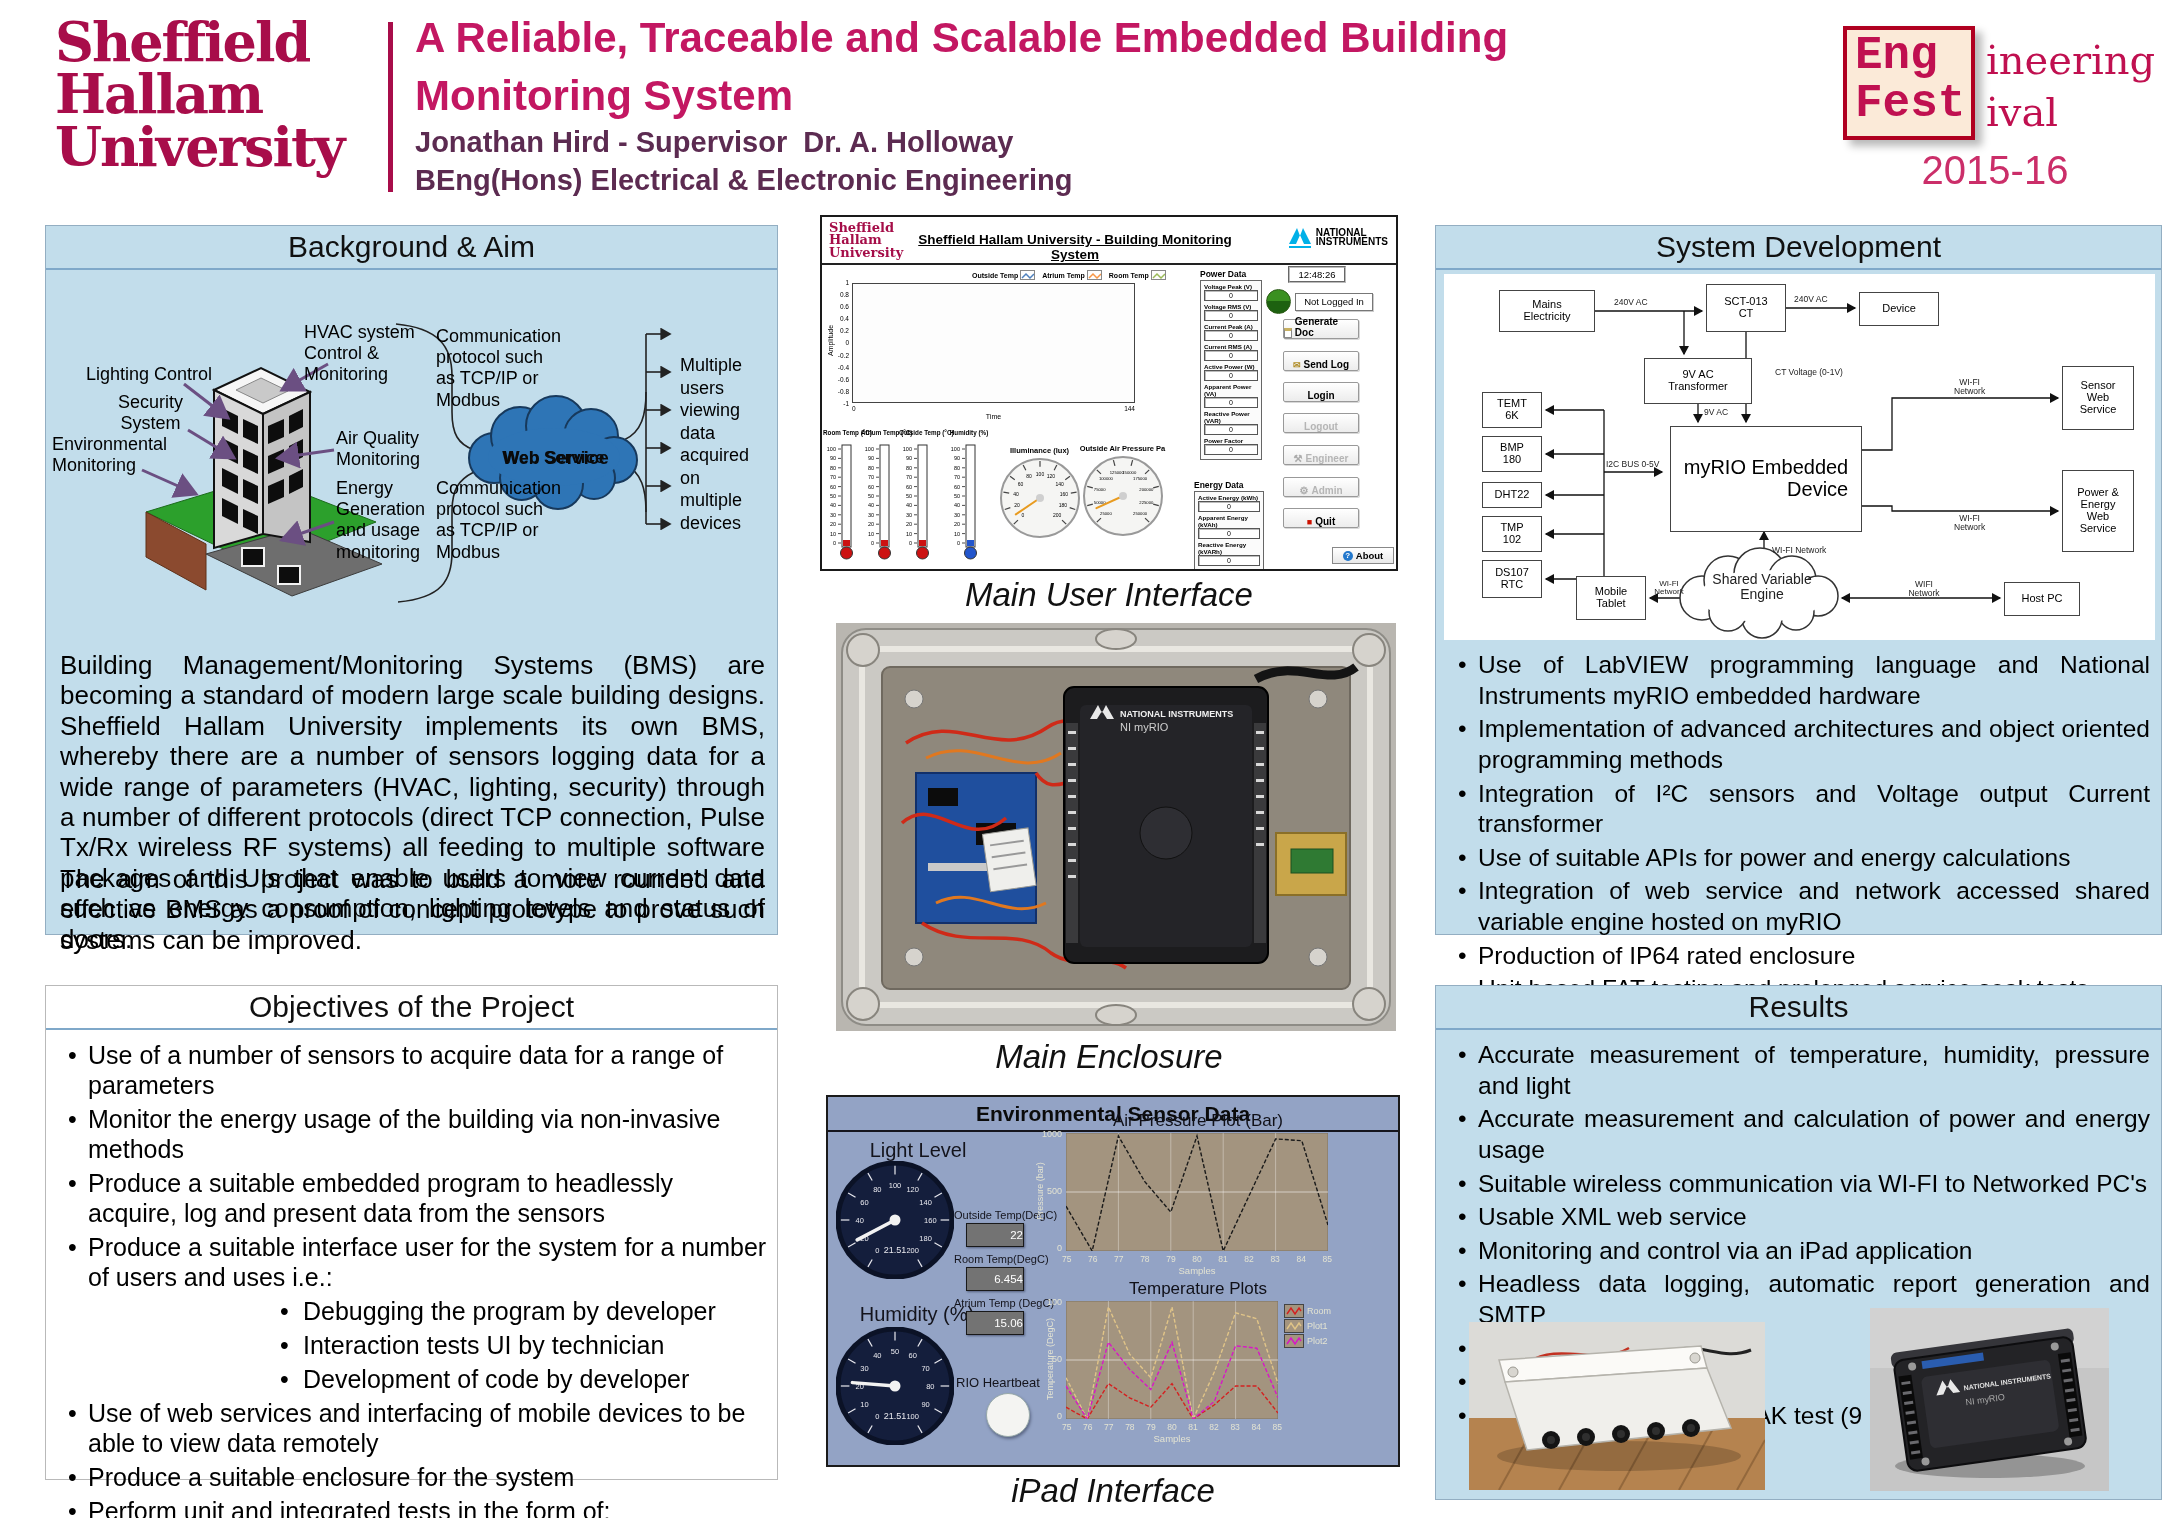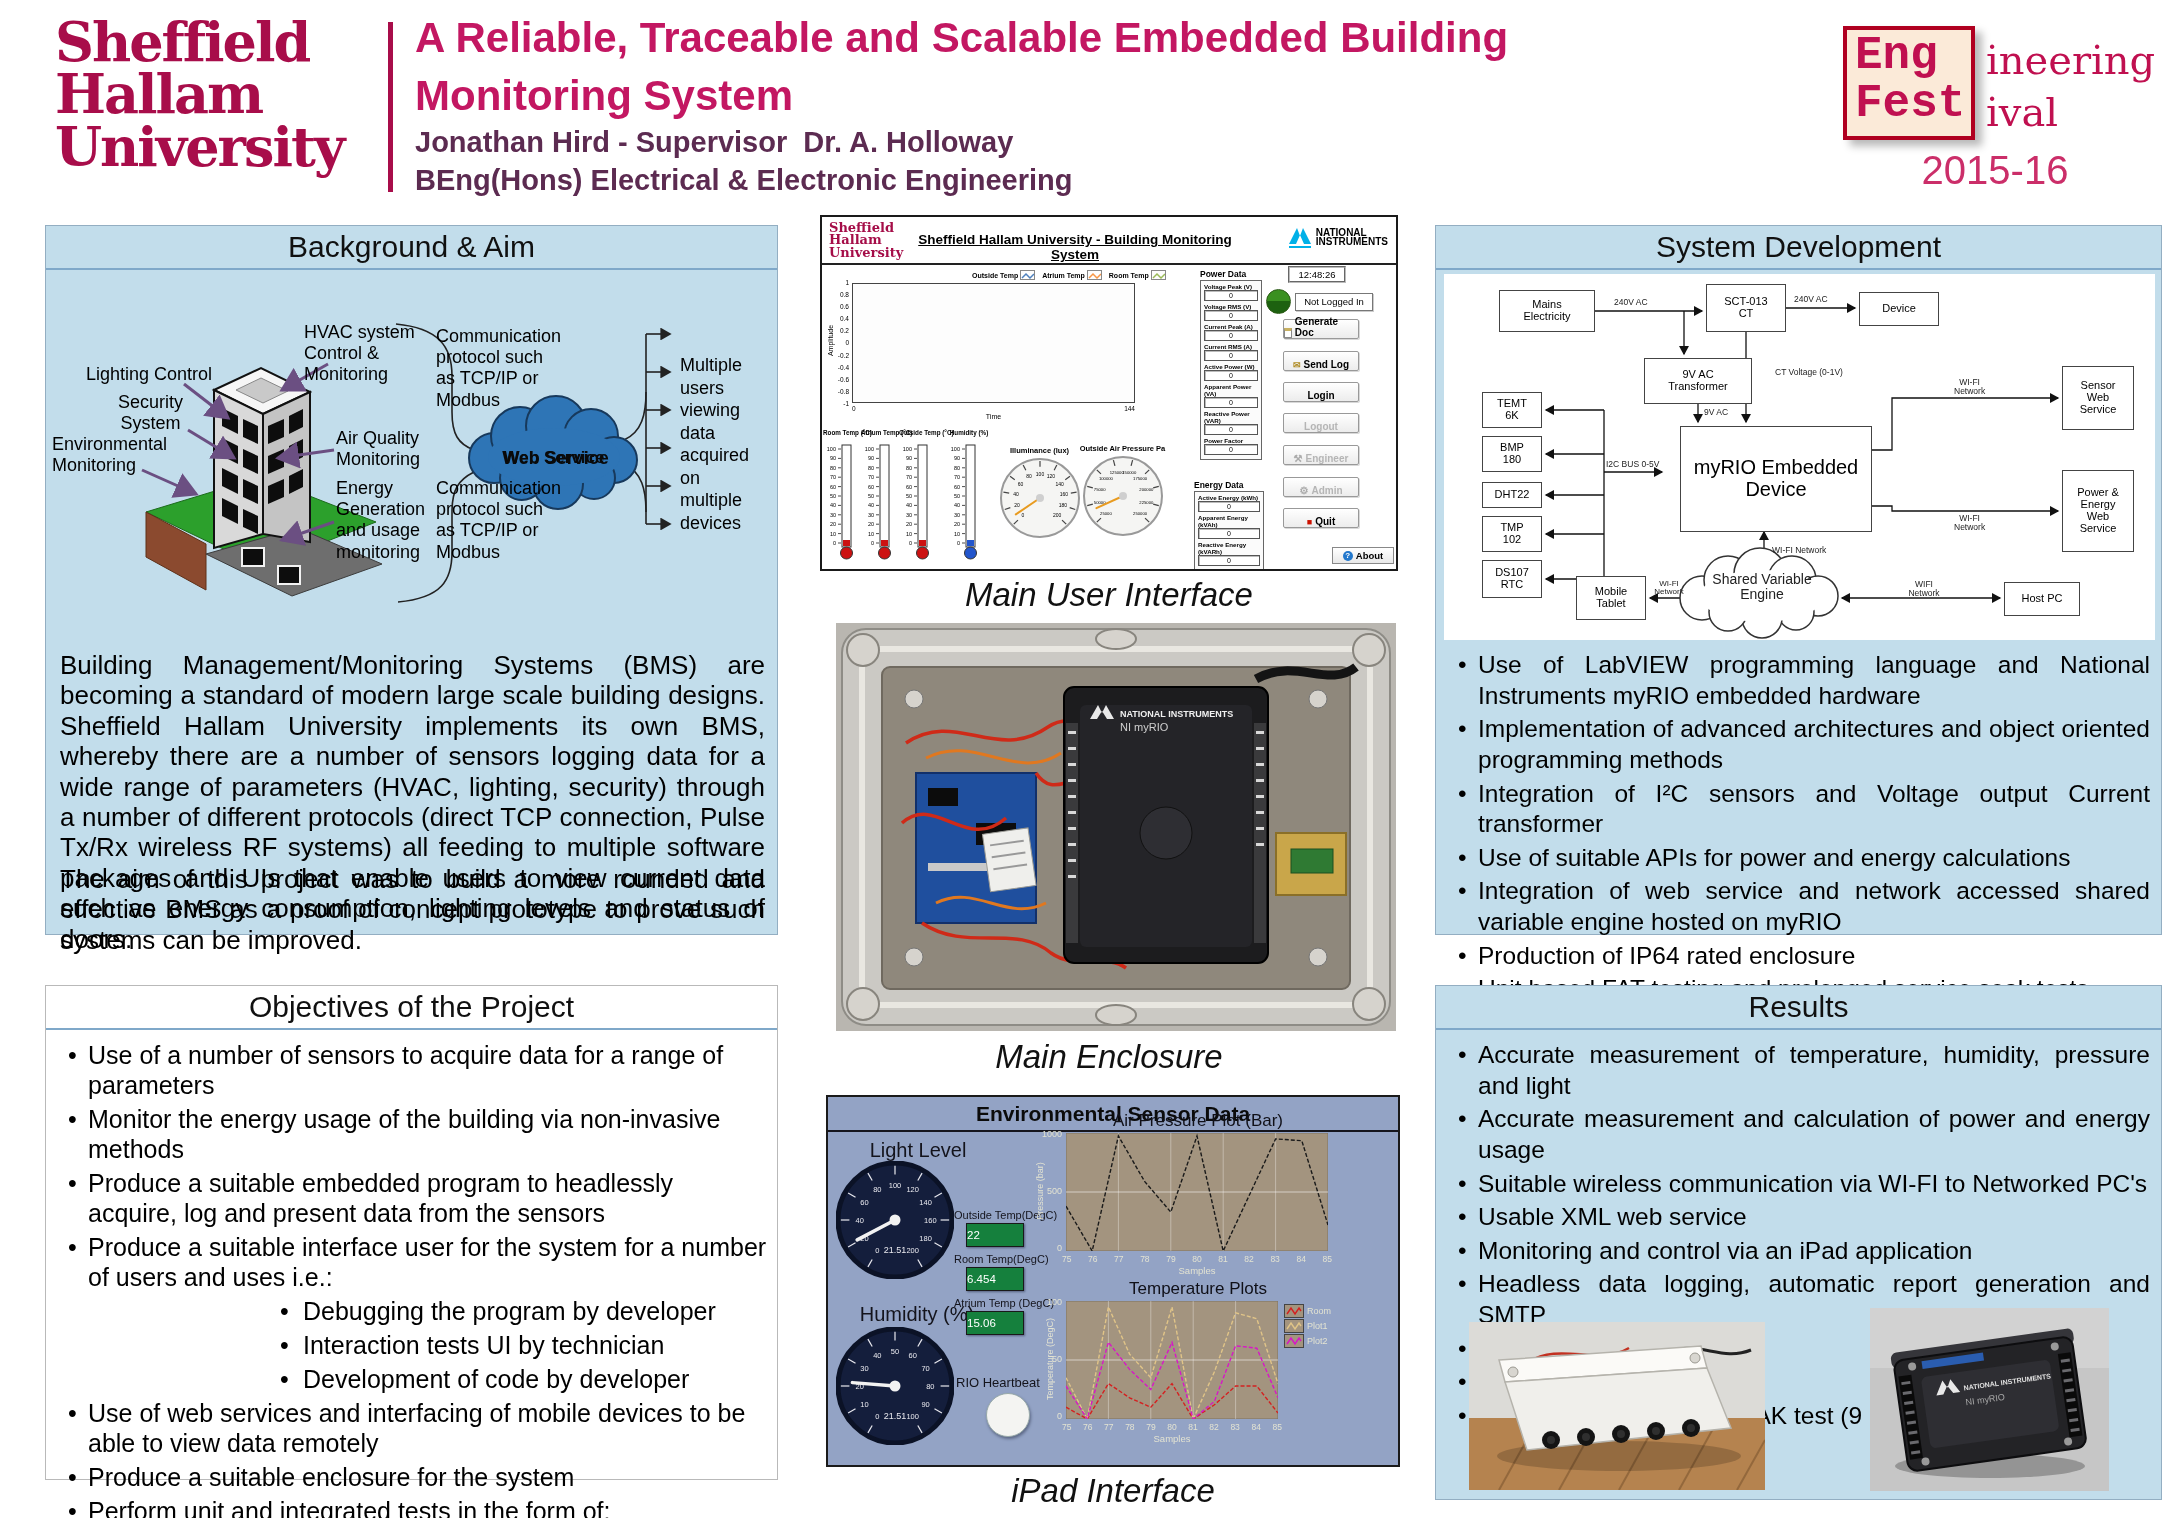--- a/index.html
+++ b/index.html
@@ -88,22 +88,22 @@
           white-space:nowrap}
   .g-lab{position:absolute;font-size:7.5px;font-weight:bold;text-align:center;white-space:nowrap}
   
   .ipad{position:absolute;left:826px;top:1095px;width:574px;height:372px;background:#93a3c5;
         border:2px solid #1a1a1a;box-sizing:border-box;overflow:hidden}
   .ipad-title{position:absolute;left:0;right:0;top:2px;height:30px;line-height:30px;text-align:center;
               font-size:21px;font-weight:bold;color:#0b0b0b}
   .ipad-hr{position:absolute;left:0;right:0;top:33px;height:2px;background:#15151d}
   .ip-glab{position:absolute;font-size:20px;color:#14141c;text-align:center}
   .ip-flab{position:absolute;font-size:11px;color:#14141c}
-  .ip-fbox{position:absolute;width:56px;height:22px;background:#15803d;border:1px solid #191919;
-           color:#fff;font-size:11.5px;text-align:left;line-height:22px;box-shadow:1px 1px 2px #55607e}
+  .ip-fbox{position:absolute;width:56px;height:22px;background:#737373;border:1px solid #191919;
+           color:#fff;font-size:11.5px;text-align:right;line-height:22px;box-shadow:1px 1px 2px #55607e}
   .hb-circle{position:absolute;left:158px;top:296px;width:42px;height:42px;border-radius:50%;
              background:#f4f4f2;border:1px solid #9aa;box-shadow:1px 2px 3px #5c6886}
   .ipc-title{position:absolute;font-size:17px;color:#101018;text-align:center}
   .ip-pale{color:#e3e3d2}
   .ip-yticks{position:absolute;display:flex;flex-direction:column;justify-content:space-between;
              font-size:9px;text-align:right}
   .ip-xticks{position:absolute;display:flex;justify-content:space-between;font-size:8.5px}
   .ip-ylab{position:absolute;font-size:9px;transform:rotate(-90deg);text-align:center}
   .ip-samples{position:absolute;text-align:center;font-size:9.5px}
   .ip-lgrow{display:flex;align-items:center;gap:3px;height:15px;font-size:9px}
@@ -884,21 +884,21 @@
 Transformer</div>
     <div class="sd-node" style="left: 38px; top: 118px; width: 60px; height: 36px; white-space: pre-line;">TEMT
 6K</div>
     <div class="sd-node" style="left: 38px; top: 162px; width: 60px; height: 36px; white-space: pre-line;">BMP
 180</div>
     <div class="sd-node" style="left: 38px; top: 208px; width: 60px; height: 26px; white-space: pre-line;">DHT22</div>
     <div class="sd-node" style="left: 38px; top: 242px; width: 60px; height: 36px; white-space: pre-line;">TMP
 102</div>
     <div class="sd-node" style="left: 38px; top: 286px; width: 60px; height: 38px; white-space: pre-line;">DS107
 RTC</div>
-    <div class="sd-node" style="left: 236px; top: 152px; width: 192px; height: 106px; font-size: 20px; white-space: pre-line;">myRIO Embedded
+    <div class="sd-node" style="left: 226px; top: 152px; width: 192px; height: 106px; font-size: 20px; white-space: pre-line; text-align: right;">myRIO Embedded
 Device</div>
     <div class="sd-node" style="left: 618px; top: 92px; width: 72px; height: 64px; white-space: pre-line;">Sensor
 Web
 Service</div>
     <div class="sd-node" style="left: 618px; top: 196px; width: 72px; height: 82px; white-space: pre-line;">Power &amp;
 Energy
 Web
 Service</div>
     <div class="sd-node" style="left: 132px; top: 302px; width: 70px; height: 44px; white-space: pre-line;">Mobile
 Tablet</div>

